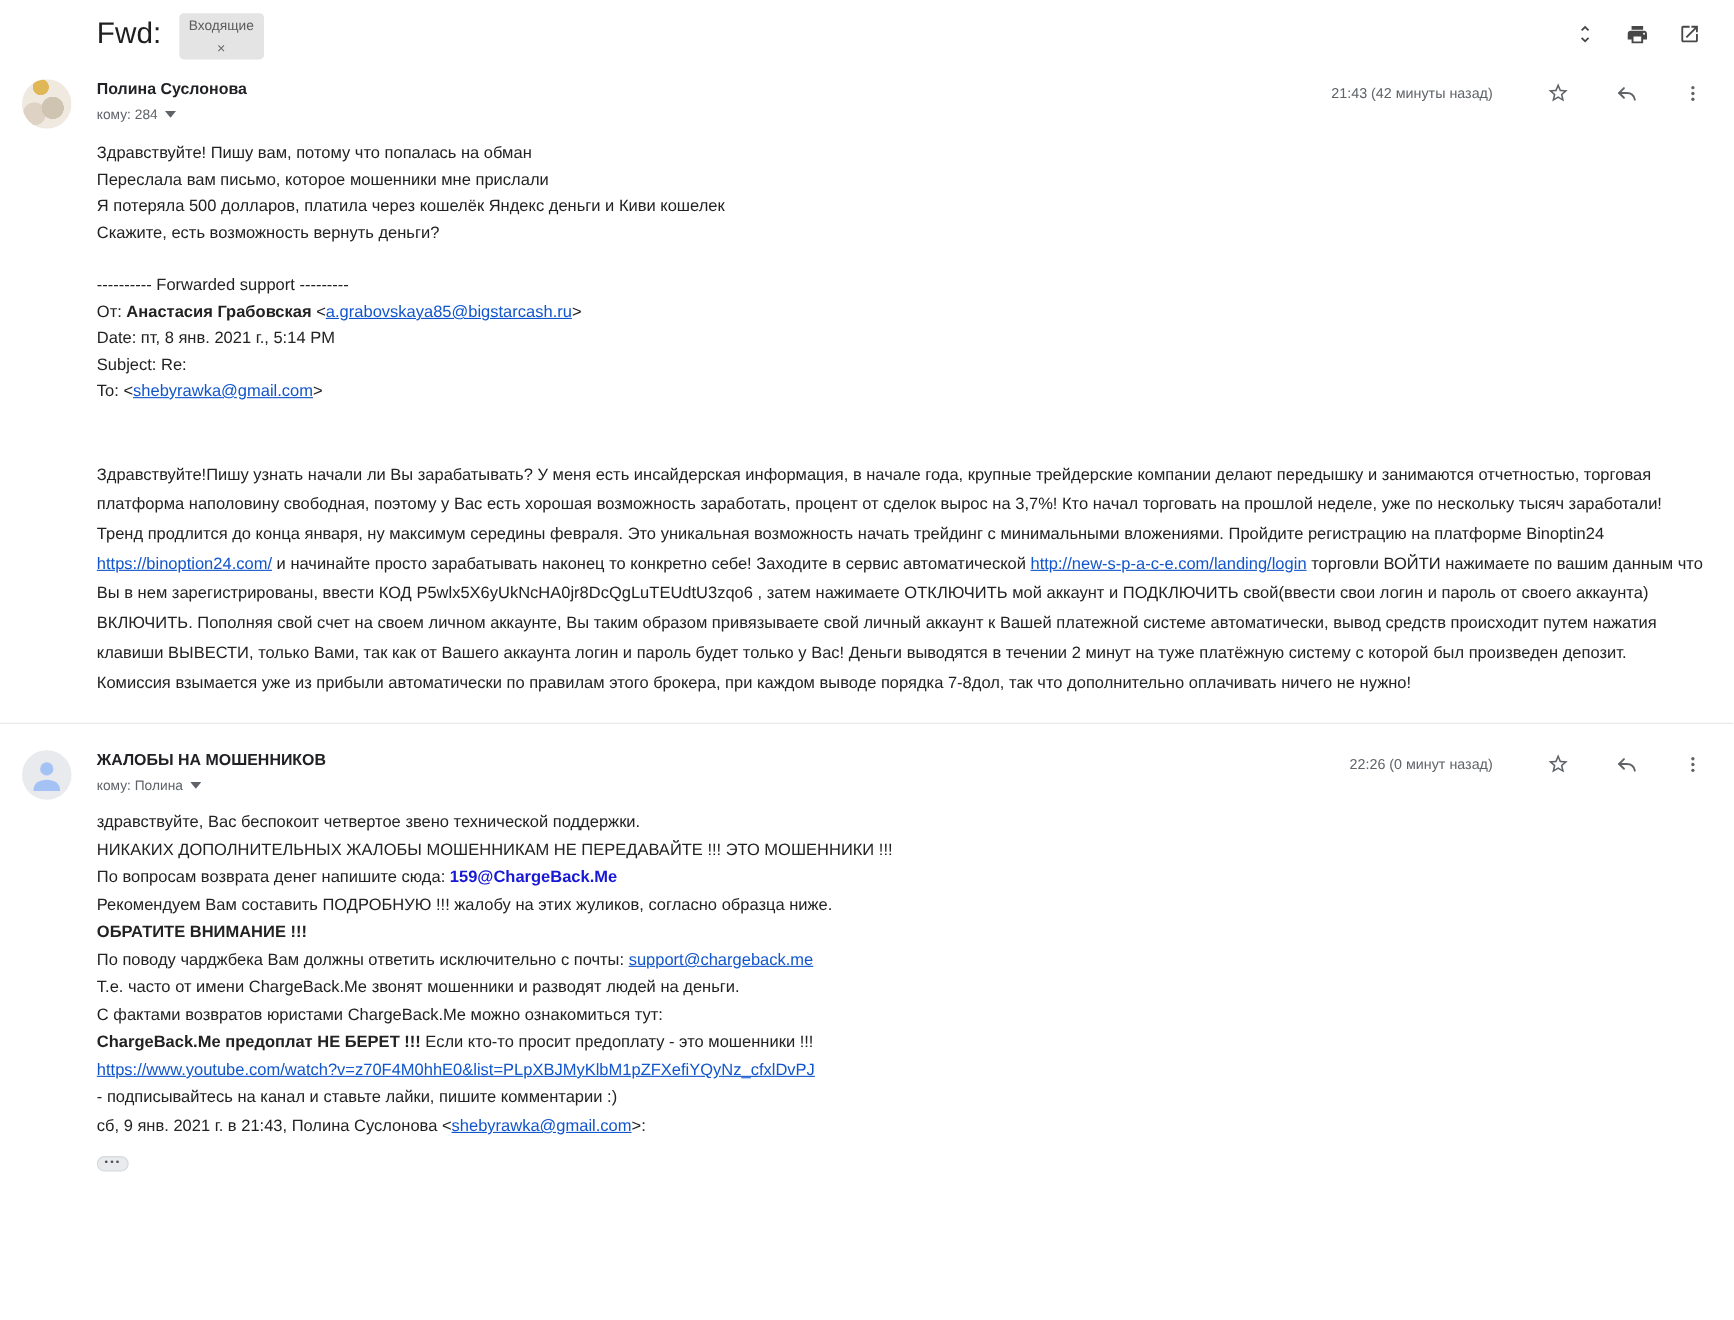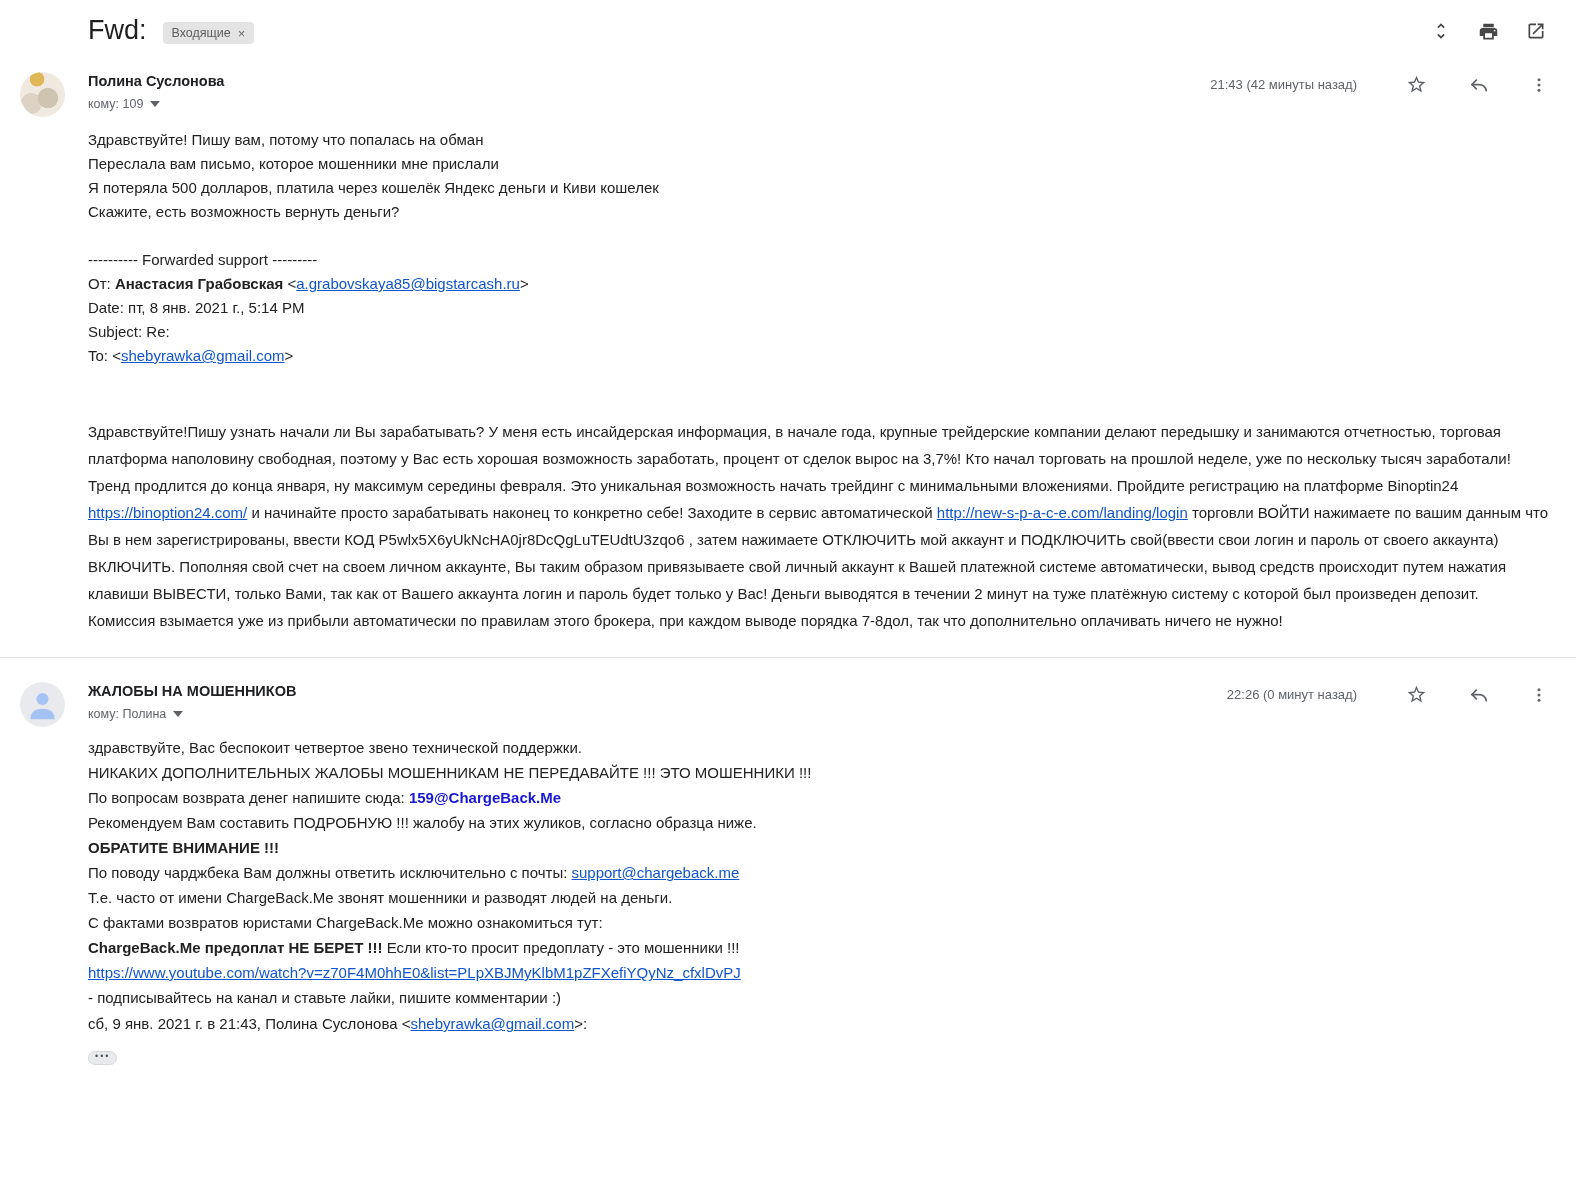--- a/index.html
+++ b/index.html
@@ -10,21 +10,21 @@
     font-family:"Liberation Sans", sans-serif;
     color:var(--txt);
   }
   .thread { position:relative; width:1576px; }
 
   
   .subject-row { display:flex; align-items:center; padding:8px 30px 0 88px; height:52px; }
   .subject-title { font-size:27px; font-weight:500; color:#1f1f1f; margin:0; }
   .chip { margin-left:16px; background:#e4e4e4; color:#5c5c5c; font-size:12.5px;
           padding:4px 9px; border-radius:4px; display:inline-flex; align-items:center; gap:7px;
-          margin-top:6px; cursor:pointer; }
+          margin-top:6px; cursor:pointer;flex-direction:column; }
   .chip-x { color:#6b6b6b; font-size:13px; line-height:1; }
   .subject-actions { margin-left:auto; display:flex; align-items:center; gap:27px; margin-top:2px; }
   .icon-btn { background:none; border:none; padding:0; cursor:pointer; display:flex; align-items:center; }
 
   
   .msg { position:relative; padding:0 28px 0 88px; }
   .msg-1 { margin-top:20px; }
   .msg-2 { margin-top:24px; }
   .avatar { position:absolute; left:20px; top:0; width:45px; height:45px; border-radius:50%; overflow:hidden; cursor:pointer; }
   .avatar-photo {
@@ -96,21 +96,21 @@
       </button>
     </div>
   </div>
 
   <div class="msg msg-1">
     <div class="avatar avatar-photo"></div>
     <div class="msg-head">
       <div>
         <div class="sender">Полина Суслонова</div>
         <div class="to-line">
-          <span>кому: 109</span>
+          <span>кому: 284</span>
           <span class="to-caret">
             <svg width="10" height="6" viewBox="0 0 10 6">
                 <path d="M0 0h10L5 6z" fill="#5f6368"></path>
               </svg>
           </span>
         </div>
       </div>
       <div class="head-right">
         <span class="timestamp">21:43 (42 минуты назад)</span>
         <button class="icon-btn">

